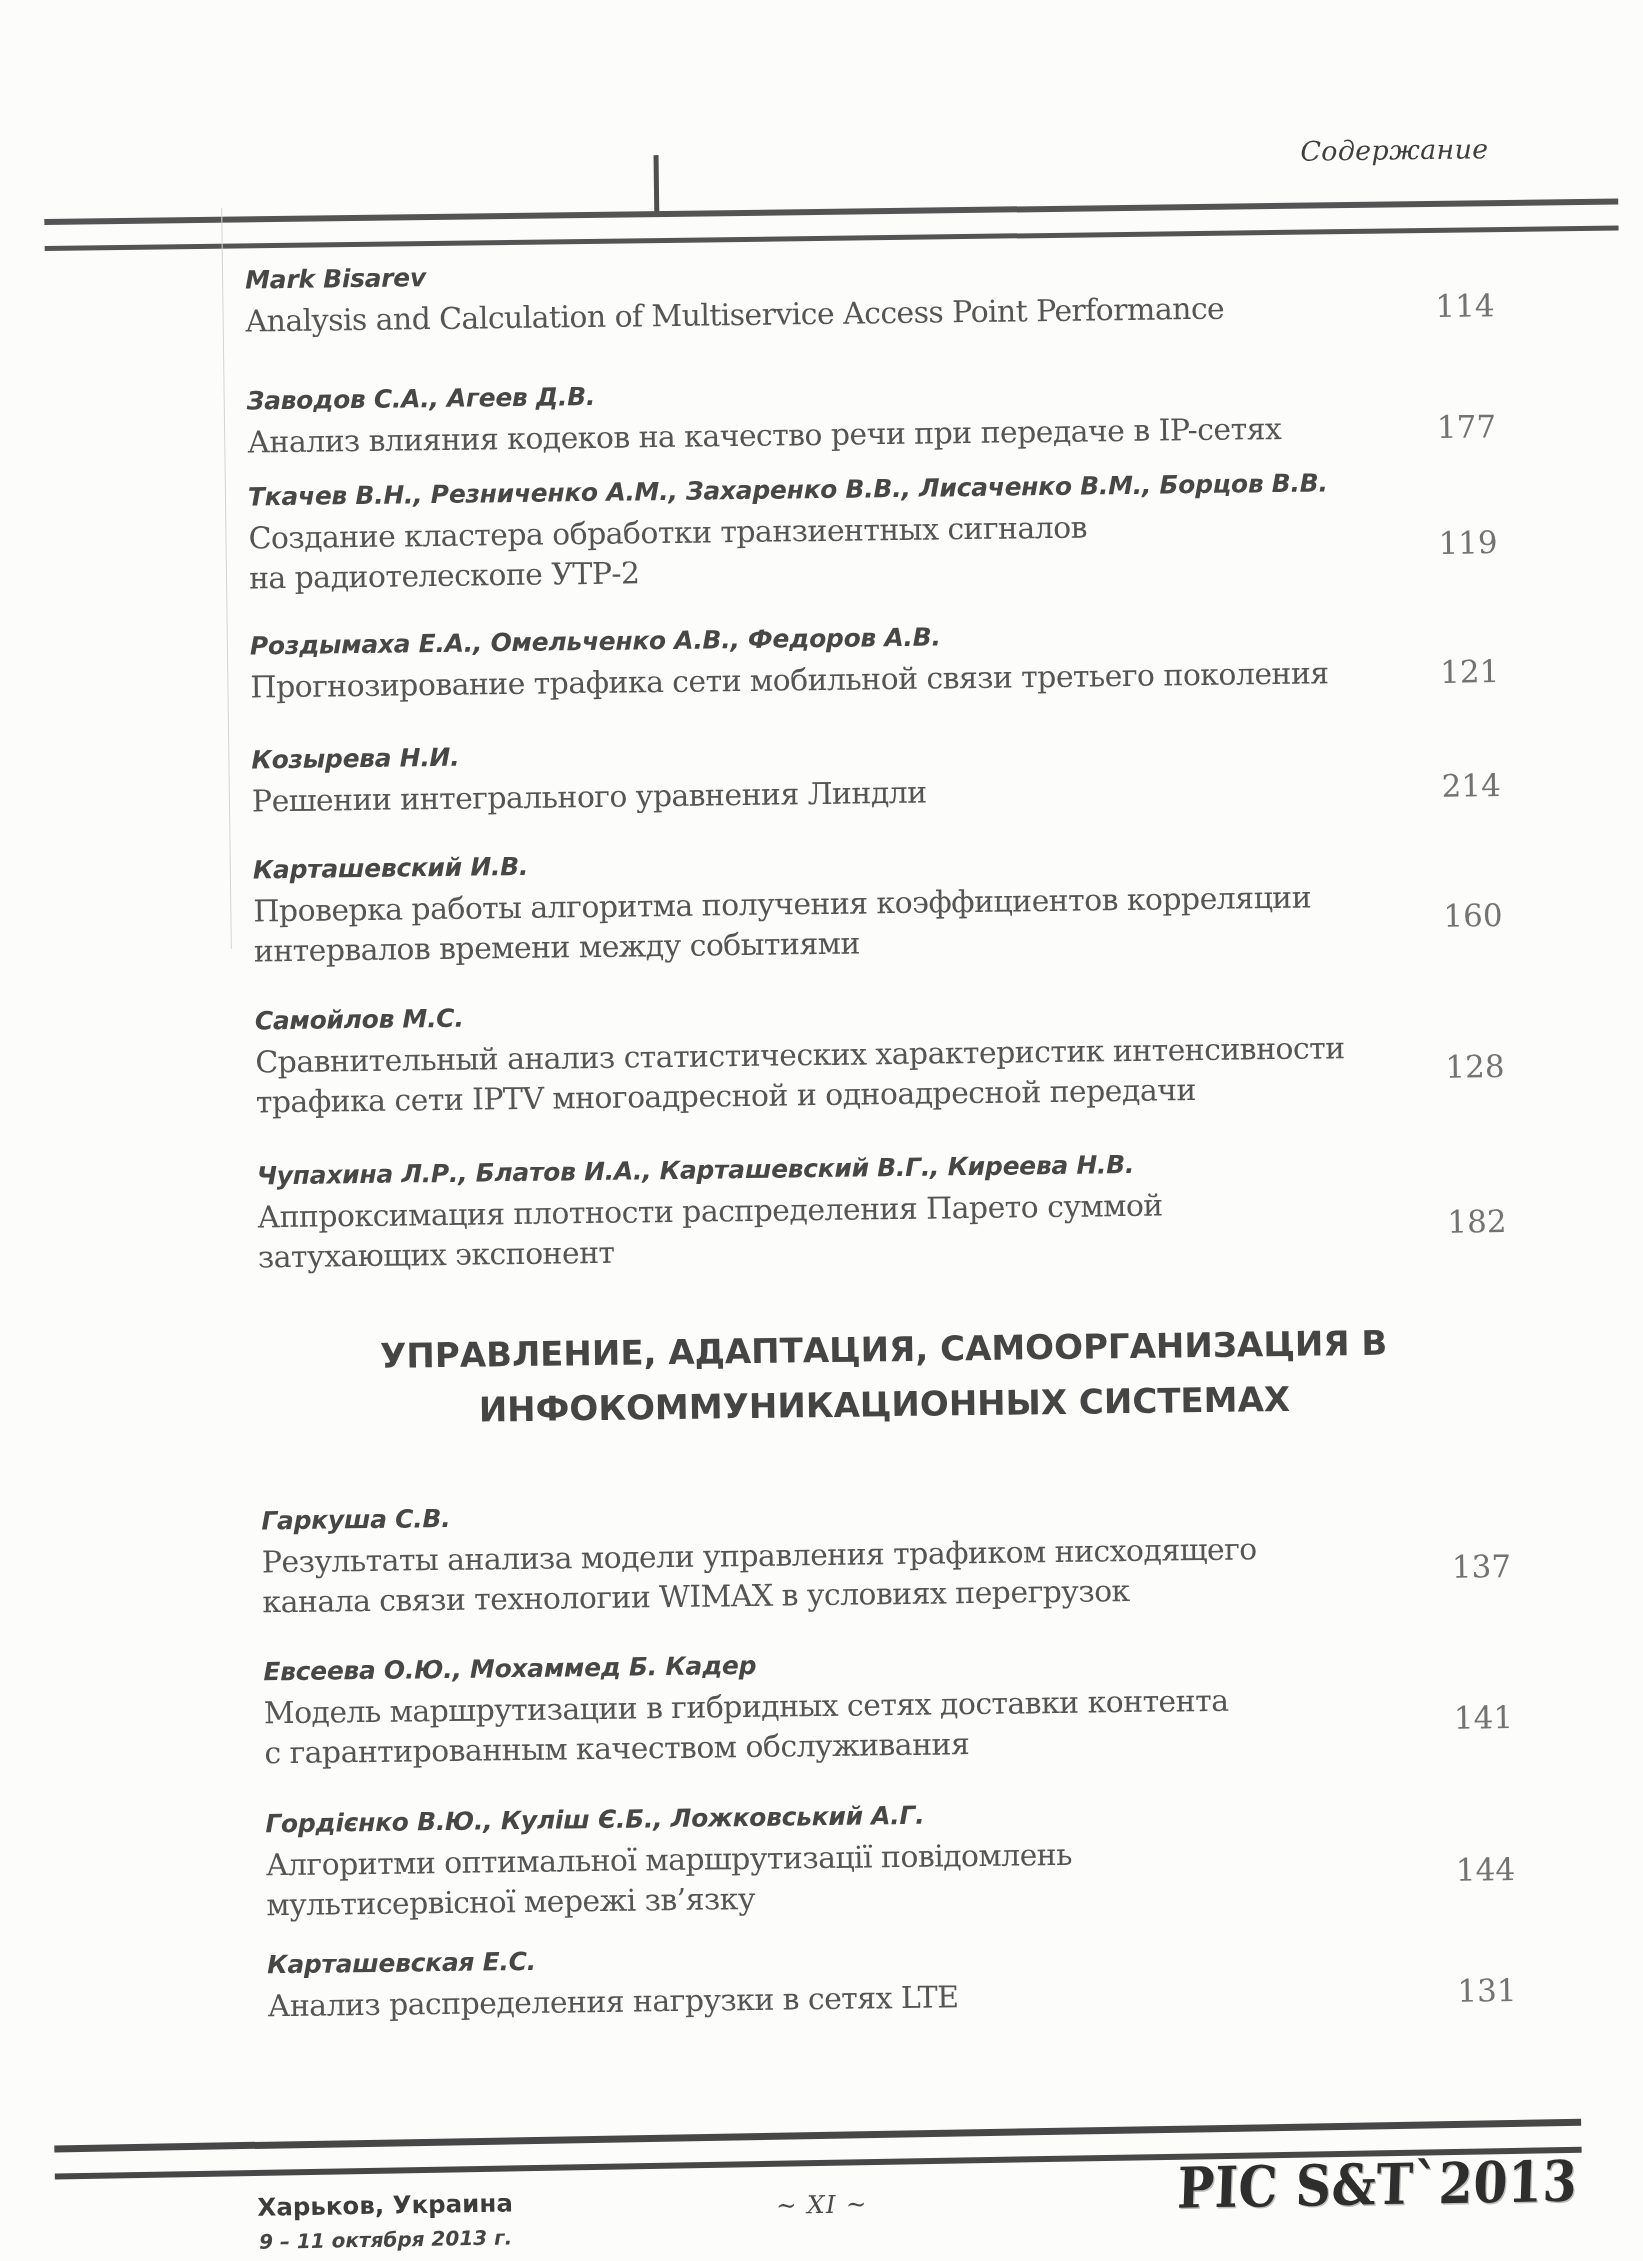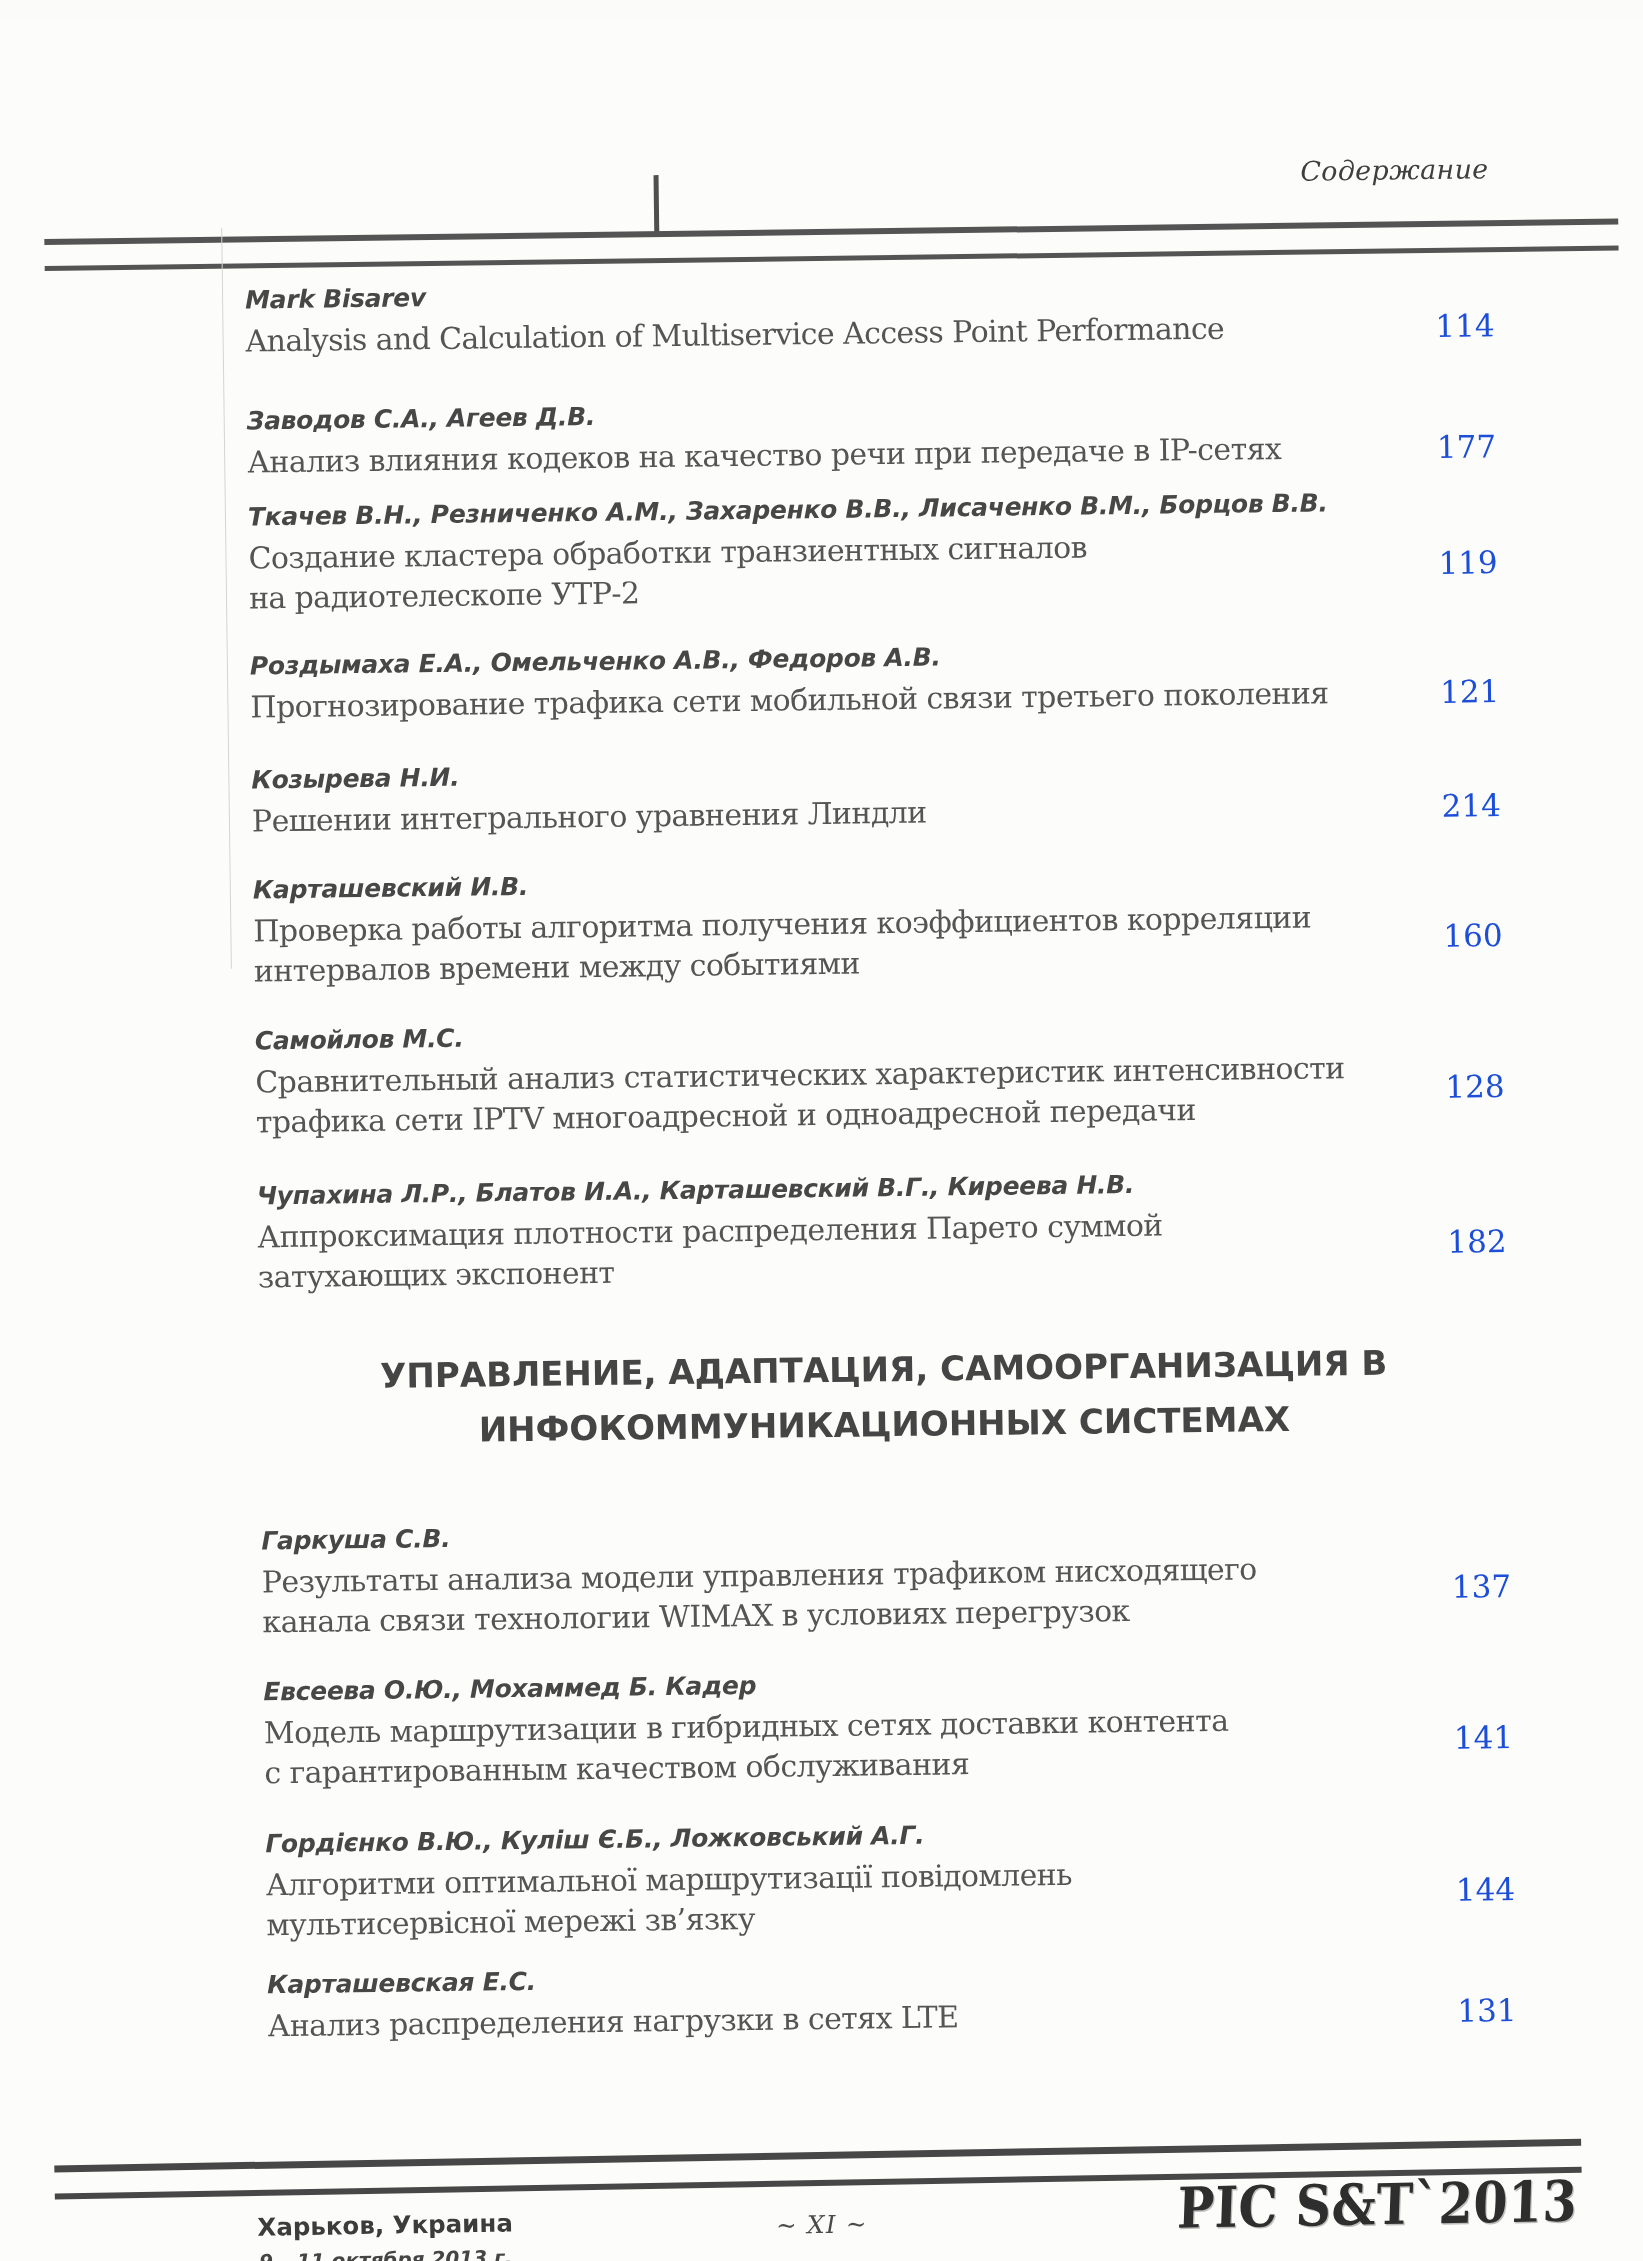--- a/index.html
+++ b/index.html
@@ -8,21 +8,20 @@
     width: 1644px;
     height: 2261px;
     background: #fbfbf9;
     font-family: "DejaVu Serif", serif;
     overflow: hidden;
   }
   .sheet {
     position: absolute;
     inset: 0;
     background: #fcfcfa;
-    margin-top: 20px;
   }
   
   .scan-rotate {
     position: absolute;
     inset: 0;
     transform: rotate(-0.75deg);
     transform-origin: 822px 1031px;
   }
   .footer-rotate {
     position: absolute;
@@ -94,21 +93,21 @@
     letter-spacing: -0.6px;
     color: #555553;
     white-space: nowrap;
   }
   .pagenum {
     position: absolute;
     right: -103px;
     top: 50%;
     transform: translateY(-50%);
     font-size: 31px;
-    color: #1d4ed8;
+    color: #737373;
   }
   
   .title-row .pagenum { right: 0; }
 
   
   .e1  { top: 258px; }
   .e2  { top: 379px; }
   .e3  { top: 475px; }
   .e4  { top: 624px; }
   .e5  { top: 738px; }

